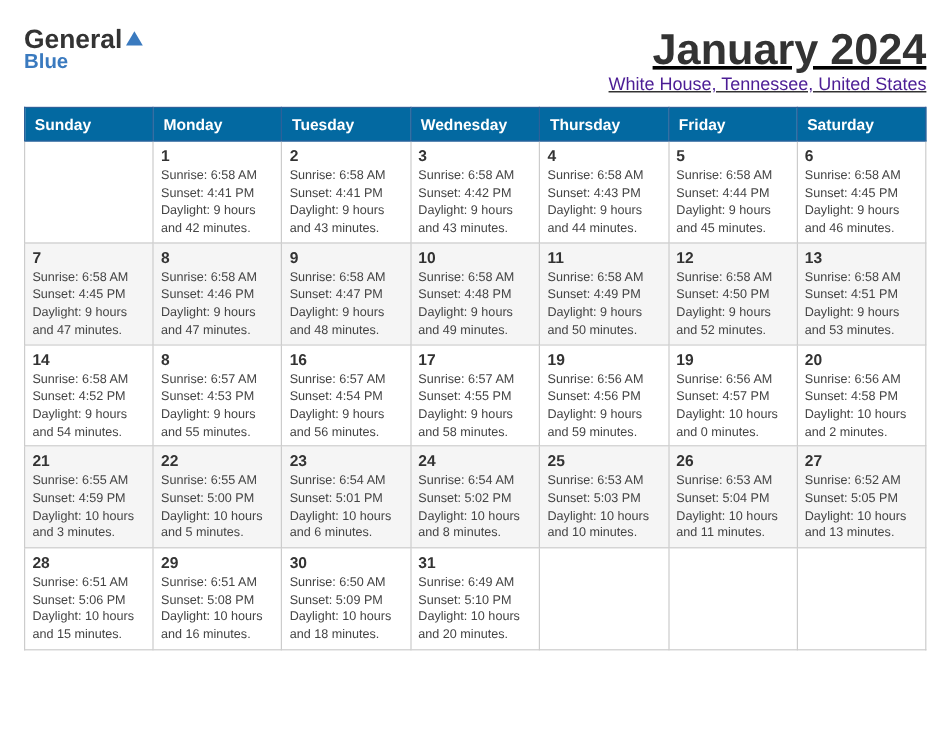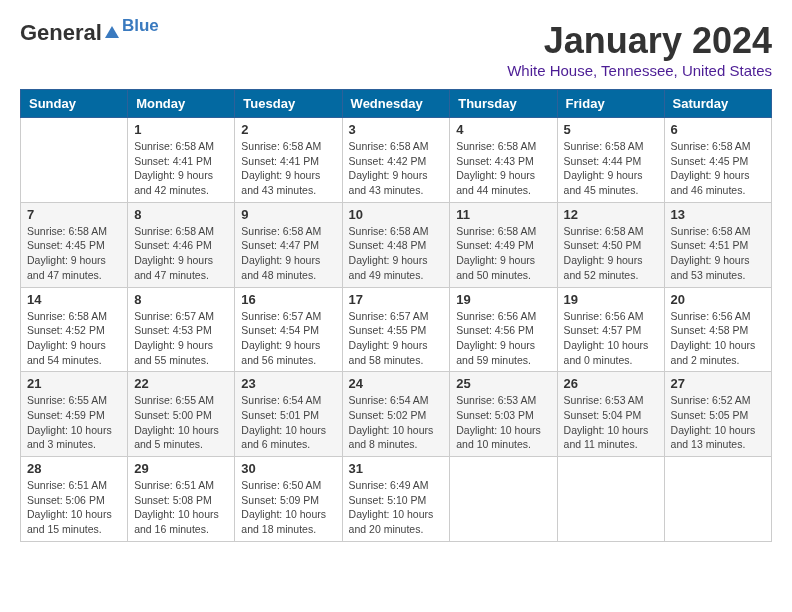--- a/index.html
+++ b/index.html
@@ -11,25 +11,26 @@
       padding: 20px;
     }
     .header-section {
       display: flex;
       justify-content: space-between;
       align-items: flex-start;
       margin-bottom: 10px;
     }
     .logo {
       display: flex;
-      flex-direction: row;
+      flex-direction: column;
       align-items: flex-start;
     }
     .title-section {
       text-align: right;
+      text-decoration: underline;
     }
     .calendar-title {
       font-size: 36px;
       font-weight: bold;
       color: #333;
     }
     .calendar-subtitle {
       font-size: 15px;
       color: #4c1d95;
     }

